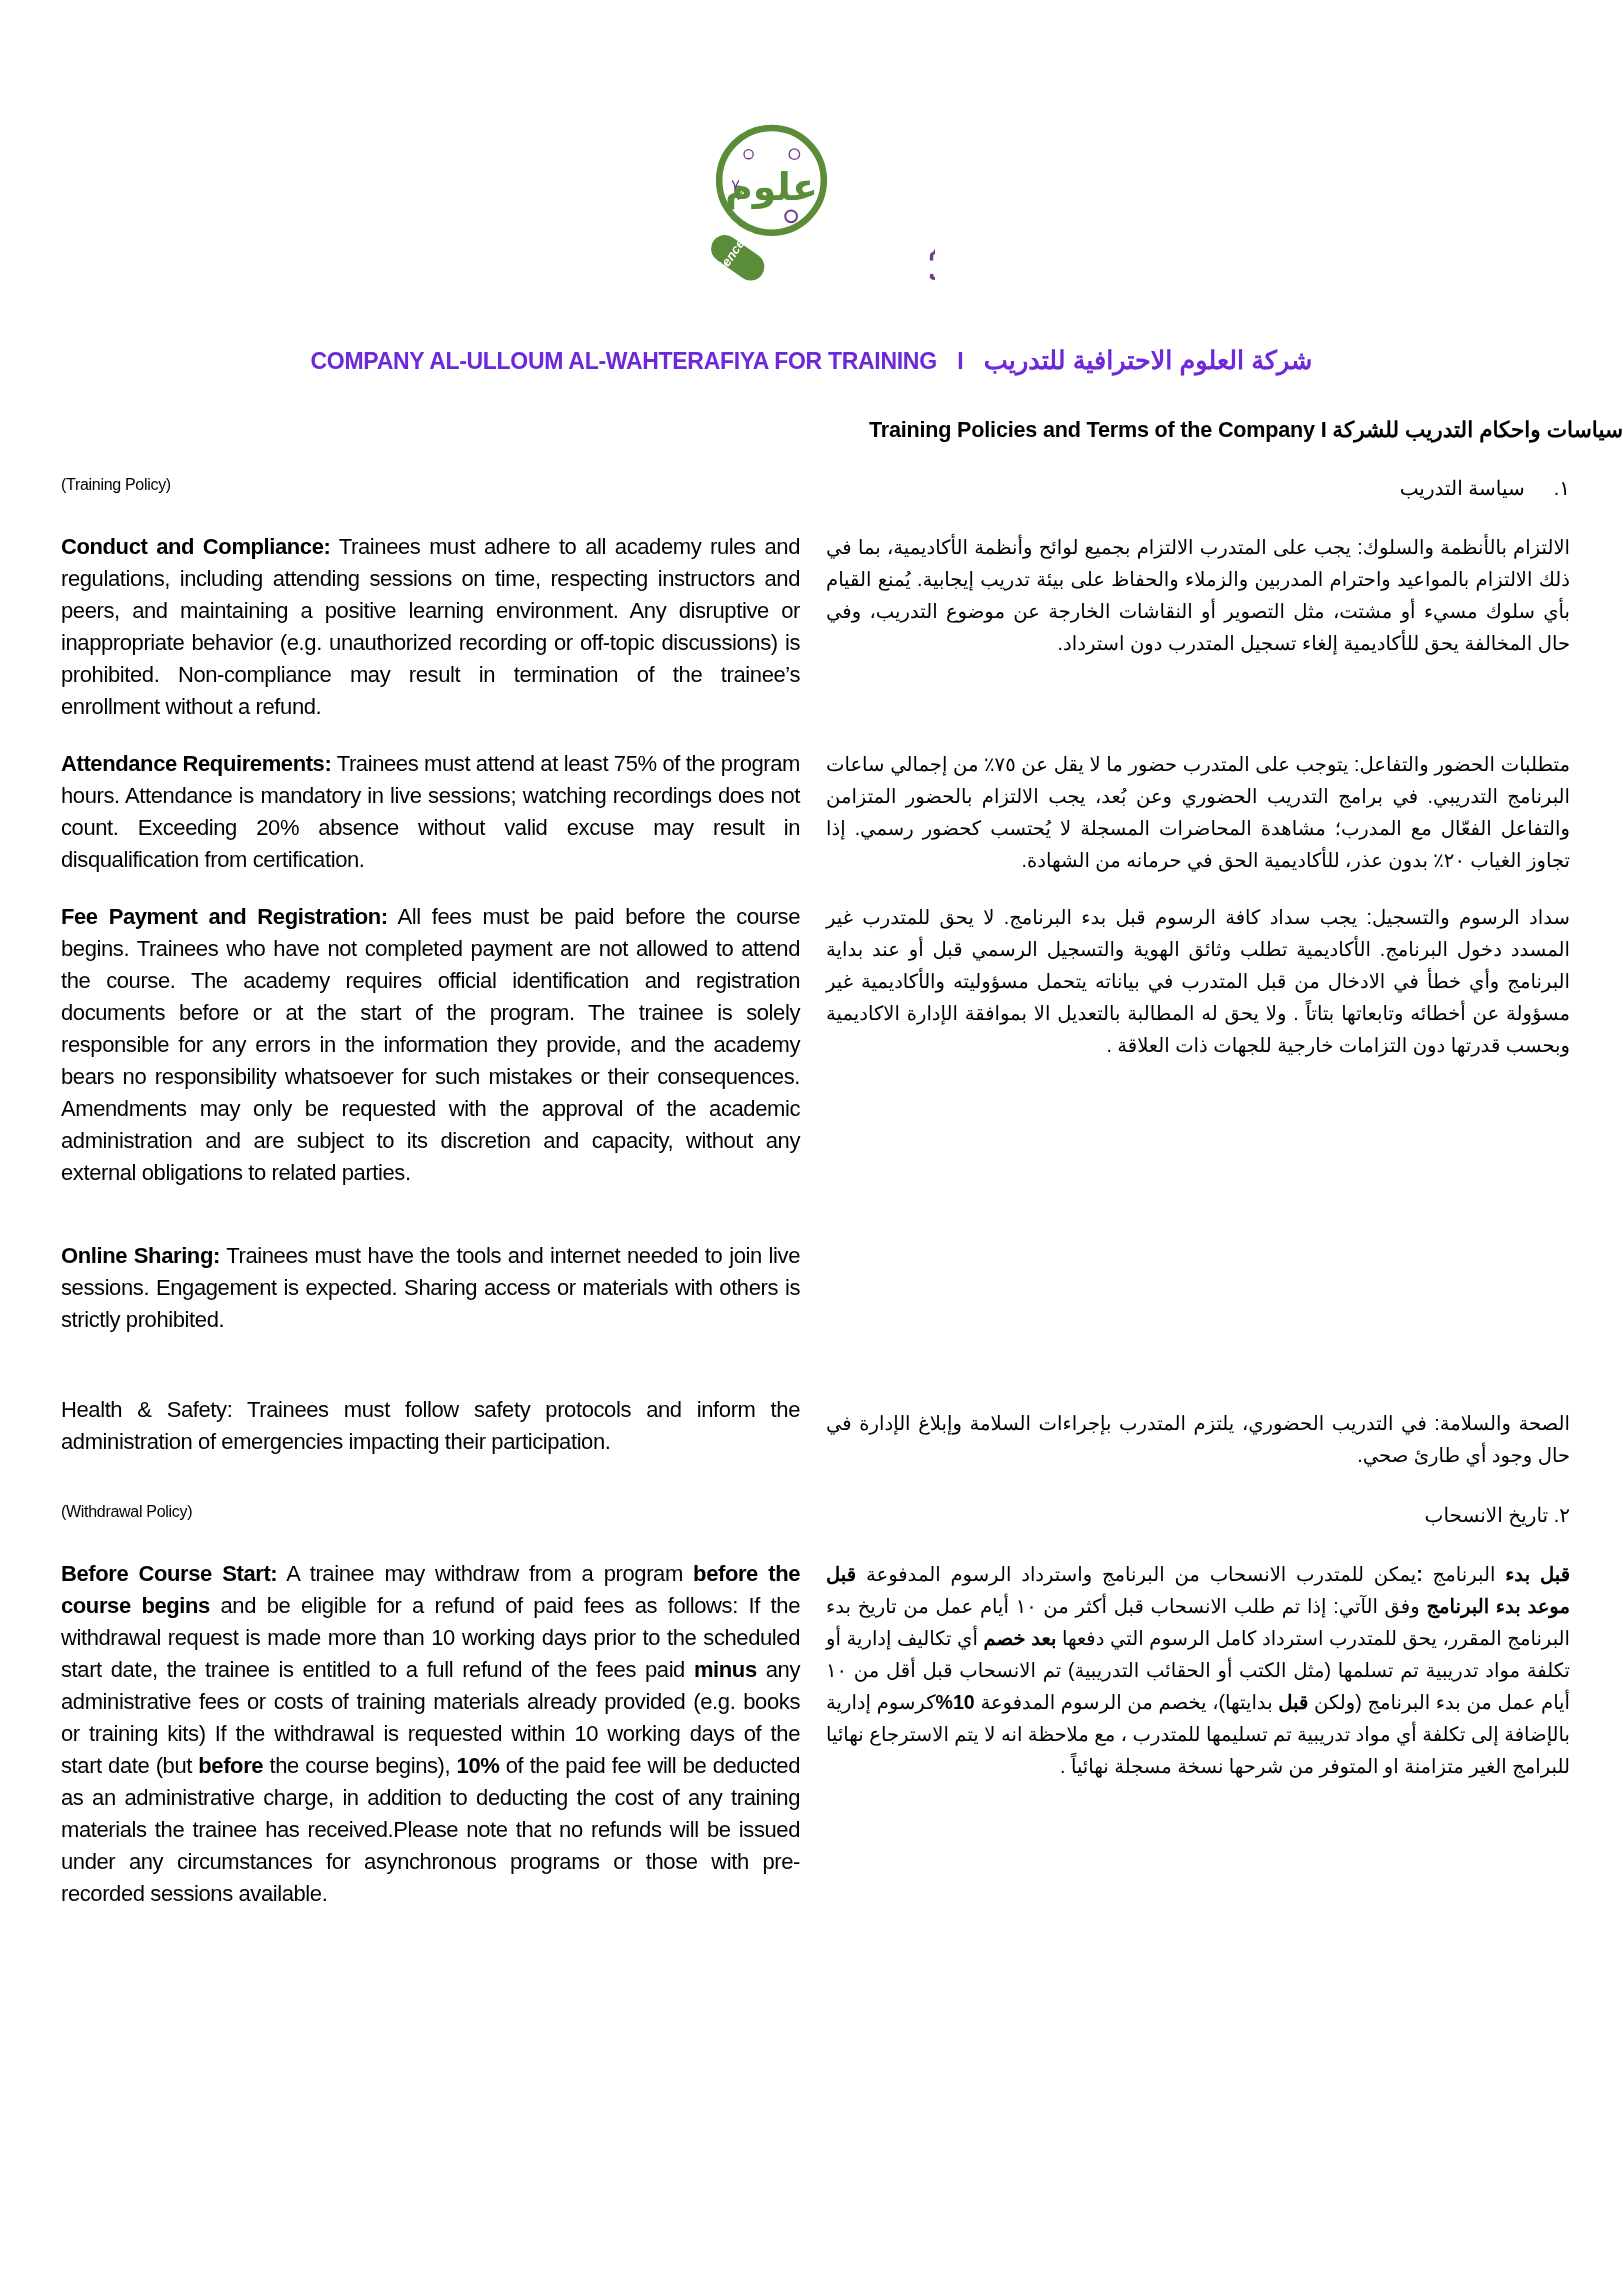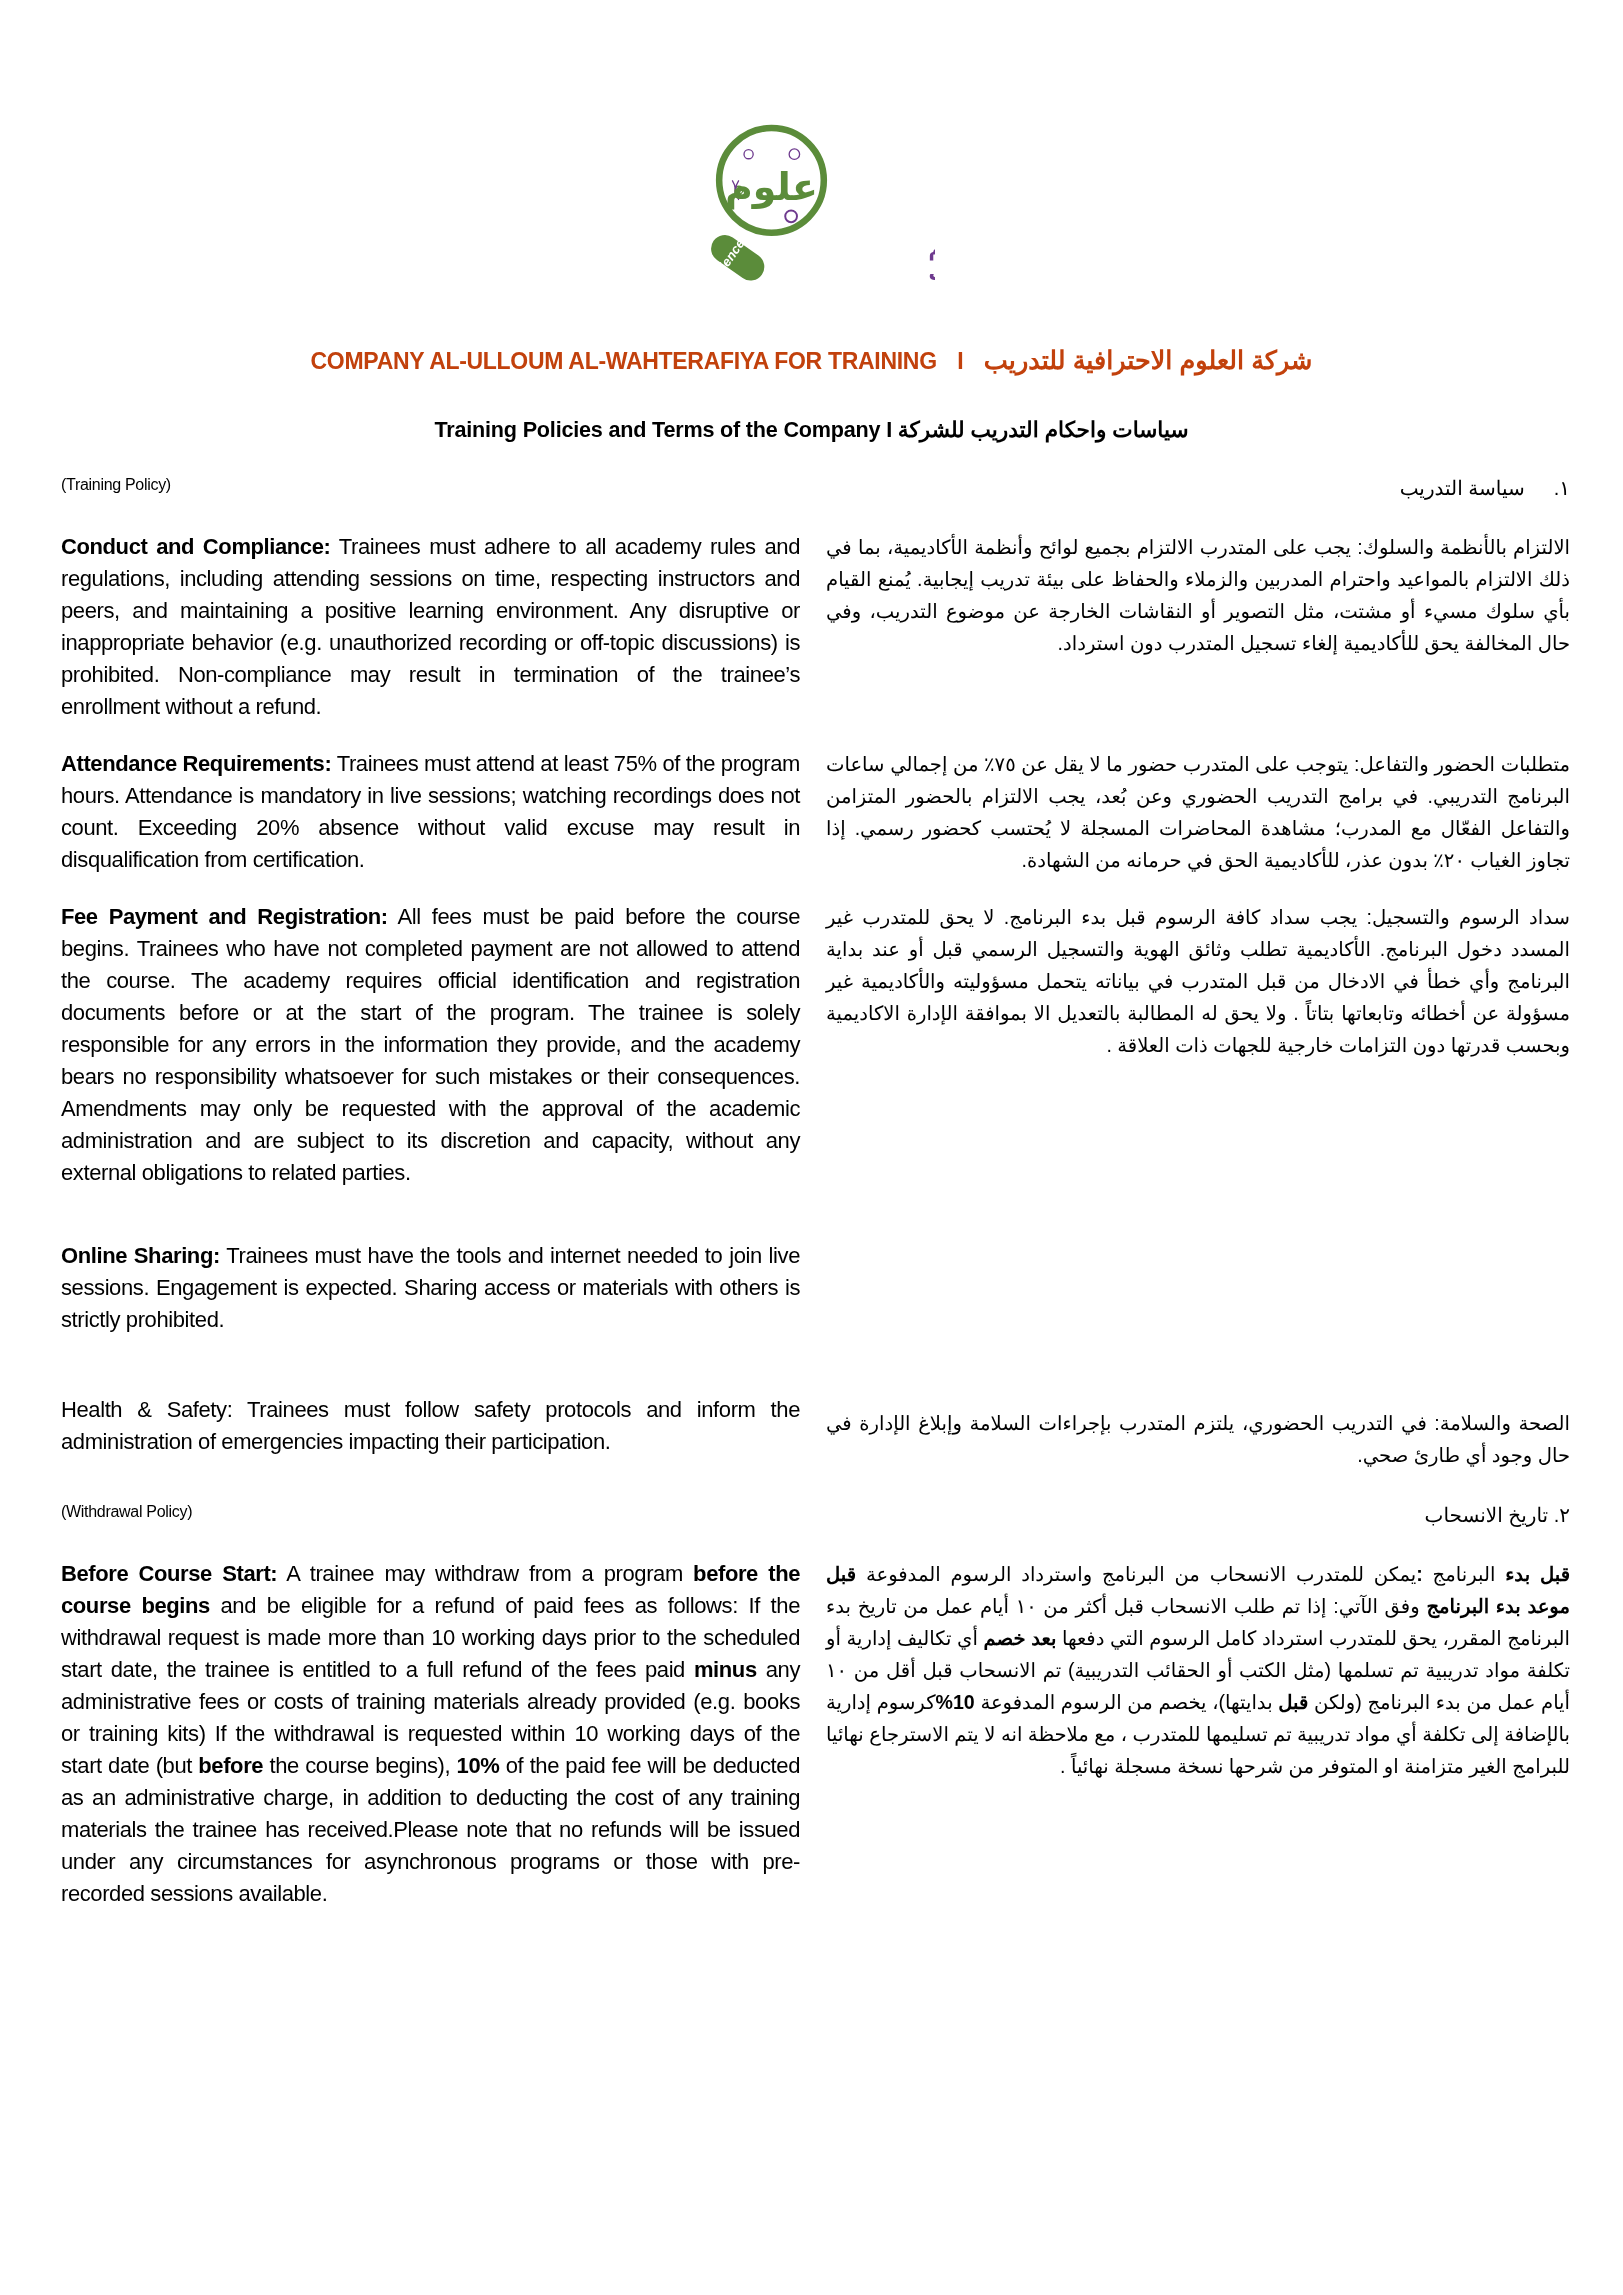--- a/index.html
+++ b/index.html
@@ -3,28 +3,28 @@
   <meta charset="utf-8">
   <style>
     html, body { margin: 0; padding: 0; background: #ffffff; }
     body { width: 1623px; height: 2295px; position: relative; overflow: hidden; font-family: "Liberation Sans", sans-serif; color: #000; }
 
     .logo { position: absolute; left: 693px; top: 118px; width: 242px; height: 177px; }
     .logo svg { width: 100%; height: 100%; }
 
     .company-title {
       position: absolute; left: 0; width: 1623px; top: 345px; text-align: center;
-      font-family: "Liberation Sans", sans-serif; font-weight: bold; font-size: 23px; color: #c2410c;
+      font-family: "Liberation Sans", sans-serif; font-weight: bold; font-size: 23px; color: #6d28d9;
       letter-spacing: -0.3px;
     }
     .company-title .sep { display: inline-block; margin: 0 14.4px; font-weight: bold; }
     .company-title .ar { font-size: 25.5px; }
 
     .doc-title {
-      position: absolute; left: 0; width: 1623px; top: 417px; text-align: center;
+      position: absolute; left: 0; width: 1623px; top: 417px; text-align: right;
       font-weight: bold; font-size: 21.6px; color: #000; letter-spacing: -0.2px;
     }
 
     .col-en { position: absolute; left: 61px; width: 739px; font-size: 22px; line-height: 32px; text-align: justify; text-align-last: left; letter-spacing: -0.4px; }
     .col-ar { position: absolute; left: 826px; width: 744px; font-size: 19.6px; line-height: 32px; direction: rtl; text-align: justify; text-align-last: right; letter-spacing: -0.2px; }
     .col-en b, .col-ar b { font-weight: bold; }
     .heading-en { position: absolute; left: 61px; font-size: 16px; letter-spacing: -0.3px; }
     .heading-ar { position: absolute; right: 53px; font-size: 20px; direction: rtl; }
     .heading-ar .num { display: inline-block; margin-left: 29px; }
   </style>

